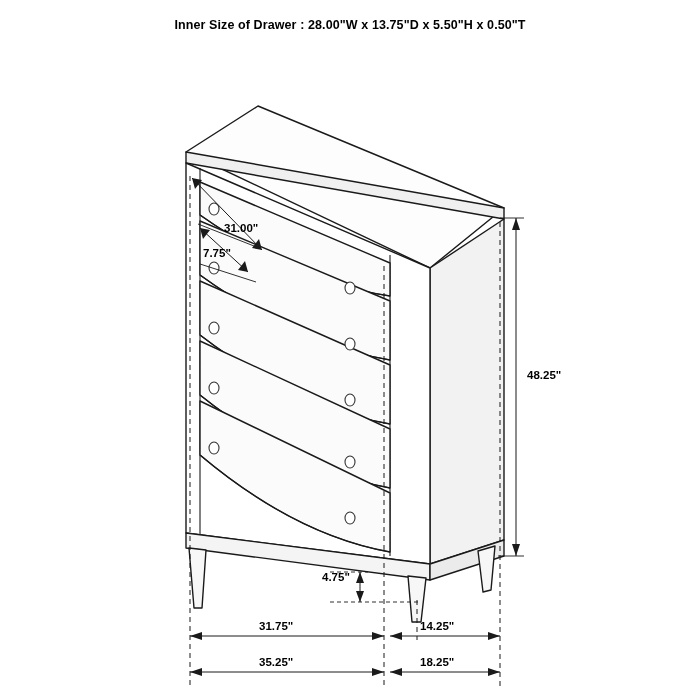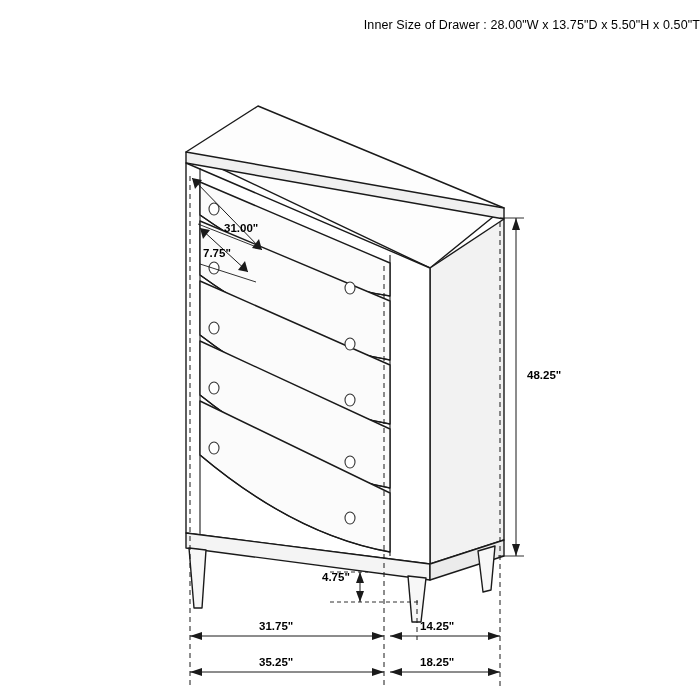--- a/index.html
+++ b/index.html
@@ -18,23 +18,23 @@
   #stage {
     position: relative;
     width: 700px;
     height: 700px;
   }
   #title {
     position: absolute;
     top: 18px;
     left: 0;
     width: 700px;
-    text-align: right;
+    text-align: center;
     font-size: 12.5px;
-    font-weight: normal;
+    font-weight: bold;
     letter-spacing: 0.1px;
     color: #000;
   }
   svg.diagram {
     position: absolute;
     top: 0;
     left: 0;
   }
   .dimlabel {
     position: absolute;

